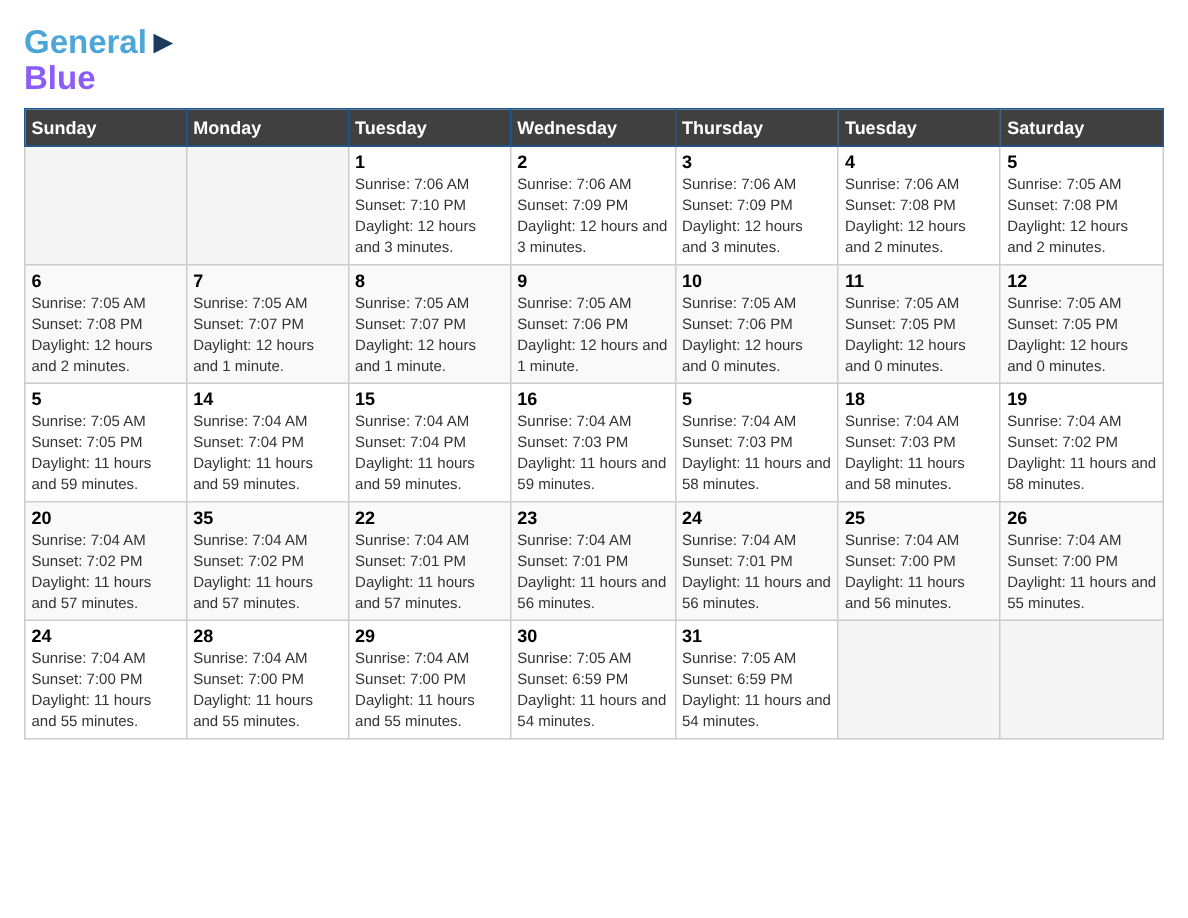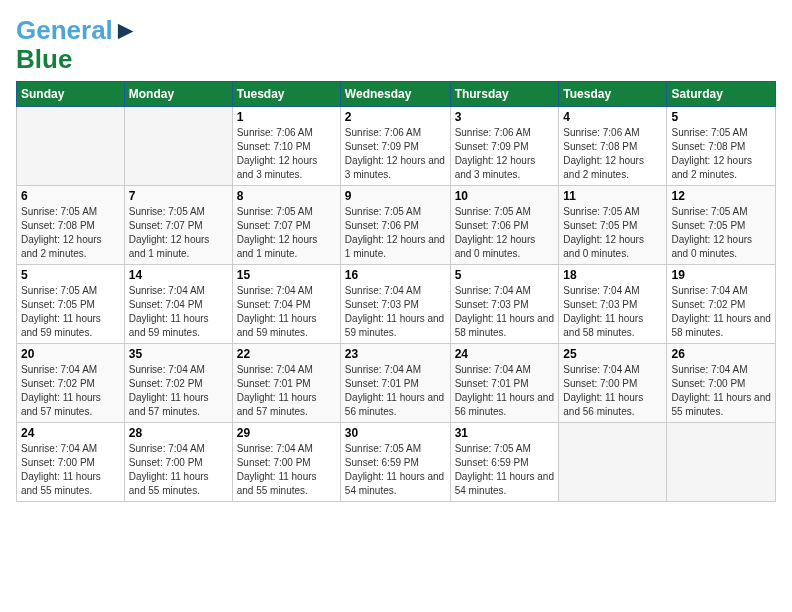--- a/index.html
+++ b/index.html
@@ -15,21 +15,21 @@
       justify-content: space-between;
       align-items: flex-start;
       margin-bottom: 8px;
     }
     .logo {
       display: flex;
       flex-direction: column;
       align-items: flex-start;
     }
     .logo-text {
-      font-size: 26px;
+      font-size: 22px;
       font-weight: bold;
       color: #1a3a5c;
       line-height: 1.1;
     }
     .logo-text span {
       color: #4da6d8;
     }
     .title-area {
       text-align: right;
     }
@@ -41,21 +41,21 @@
     .location {
       font-size: 15px;
       color: #444;
     }
     .calendar {
       width: 100%;
       border-collapse: collapse;
       font-size: 11px;
     }
     .calendar th {
-      background: #15803d;
+      background: #404040;
       color: #fff;
       padding: 5px 4px;
       text-align: left;
       font-size: 12px;
       border: 1px solid #1a5a9a;
     }
     .calendar td {
       border: 1px solid #ccc;
       vertical-align: top;
       padding: 3px 4px;
@@ -80,21 +80,21 @@
       background: #f9f9f9;
     }
   </style>
 </head>
 <body>
 
 <div class="header">
   <div class="logo">
     <div class="logo-text">
       <span>General</span>►<br>
-      <span style="color:#15803d;">Blue</span>
+      <span style="color:#8b5cf6;">Blue</span>
     </div>
   </div>
   <div class="title-area">
     <div class="month-title"></div>
     <div class="location"></div>
   </div>
 </div>
 
 <table class="calendar">
   <thead>

